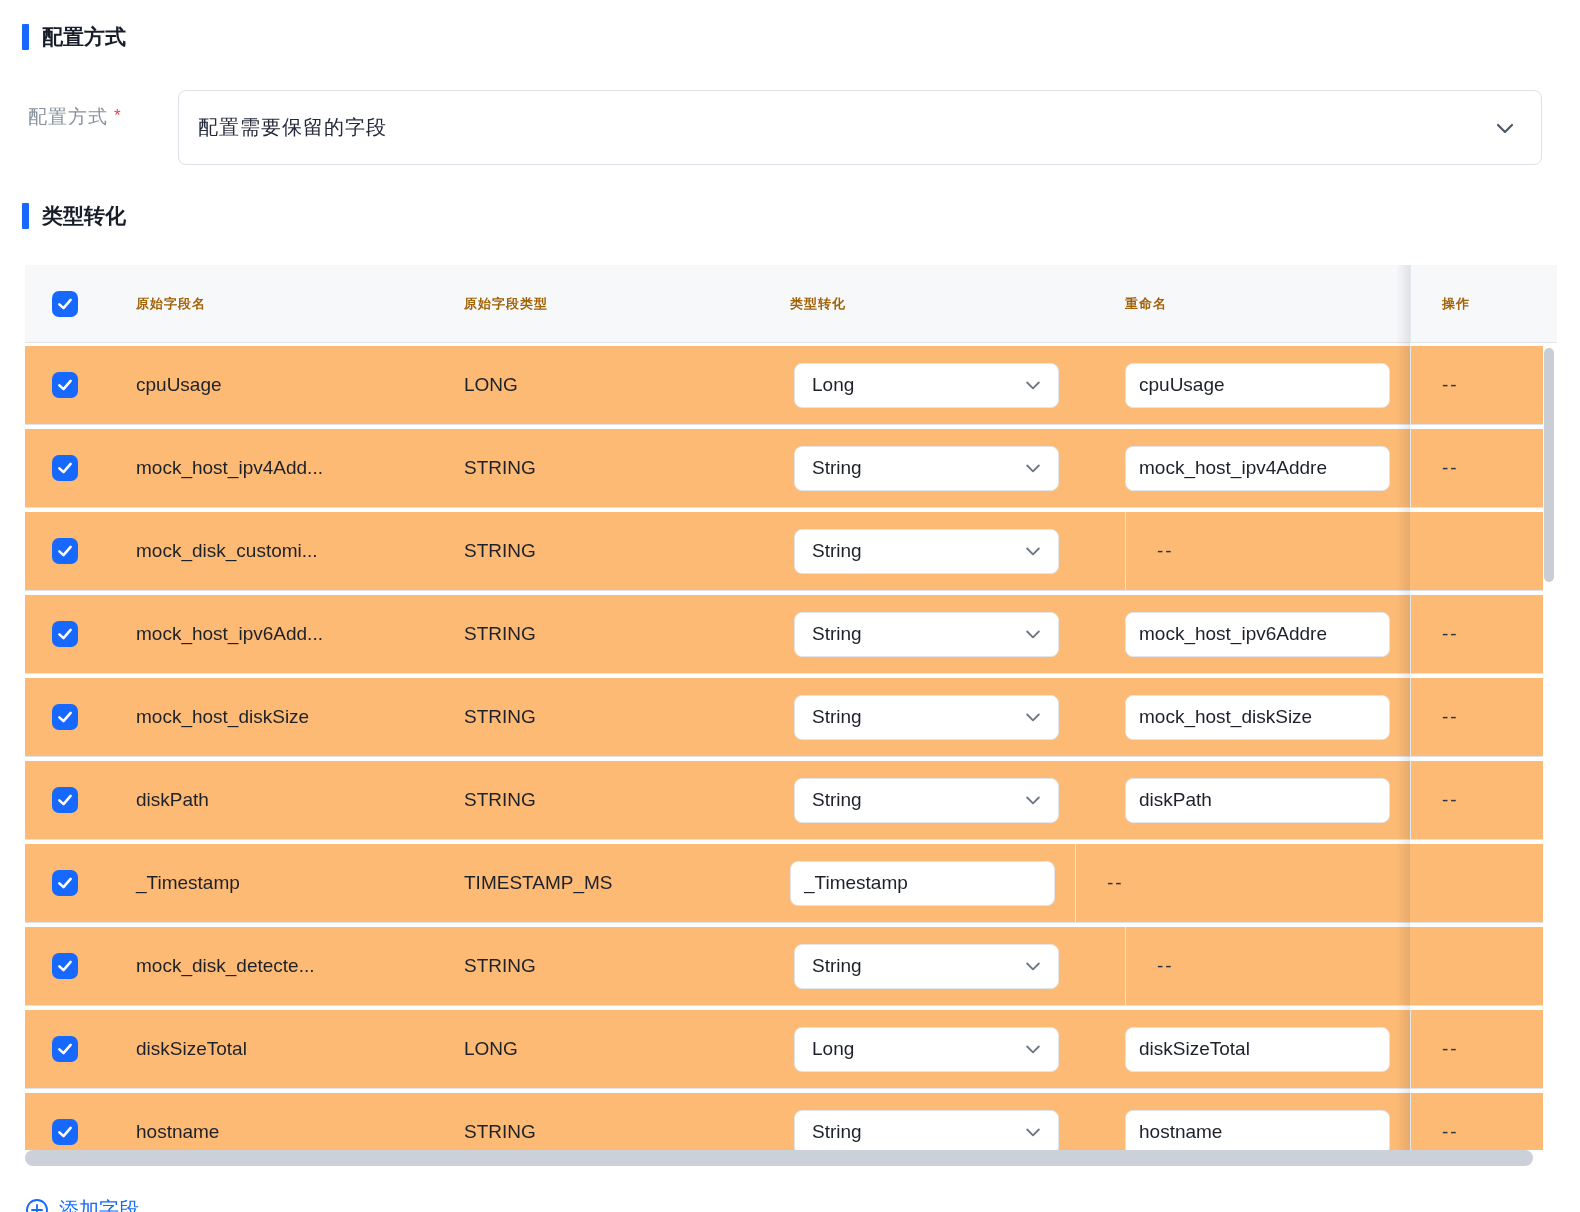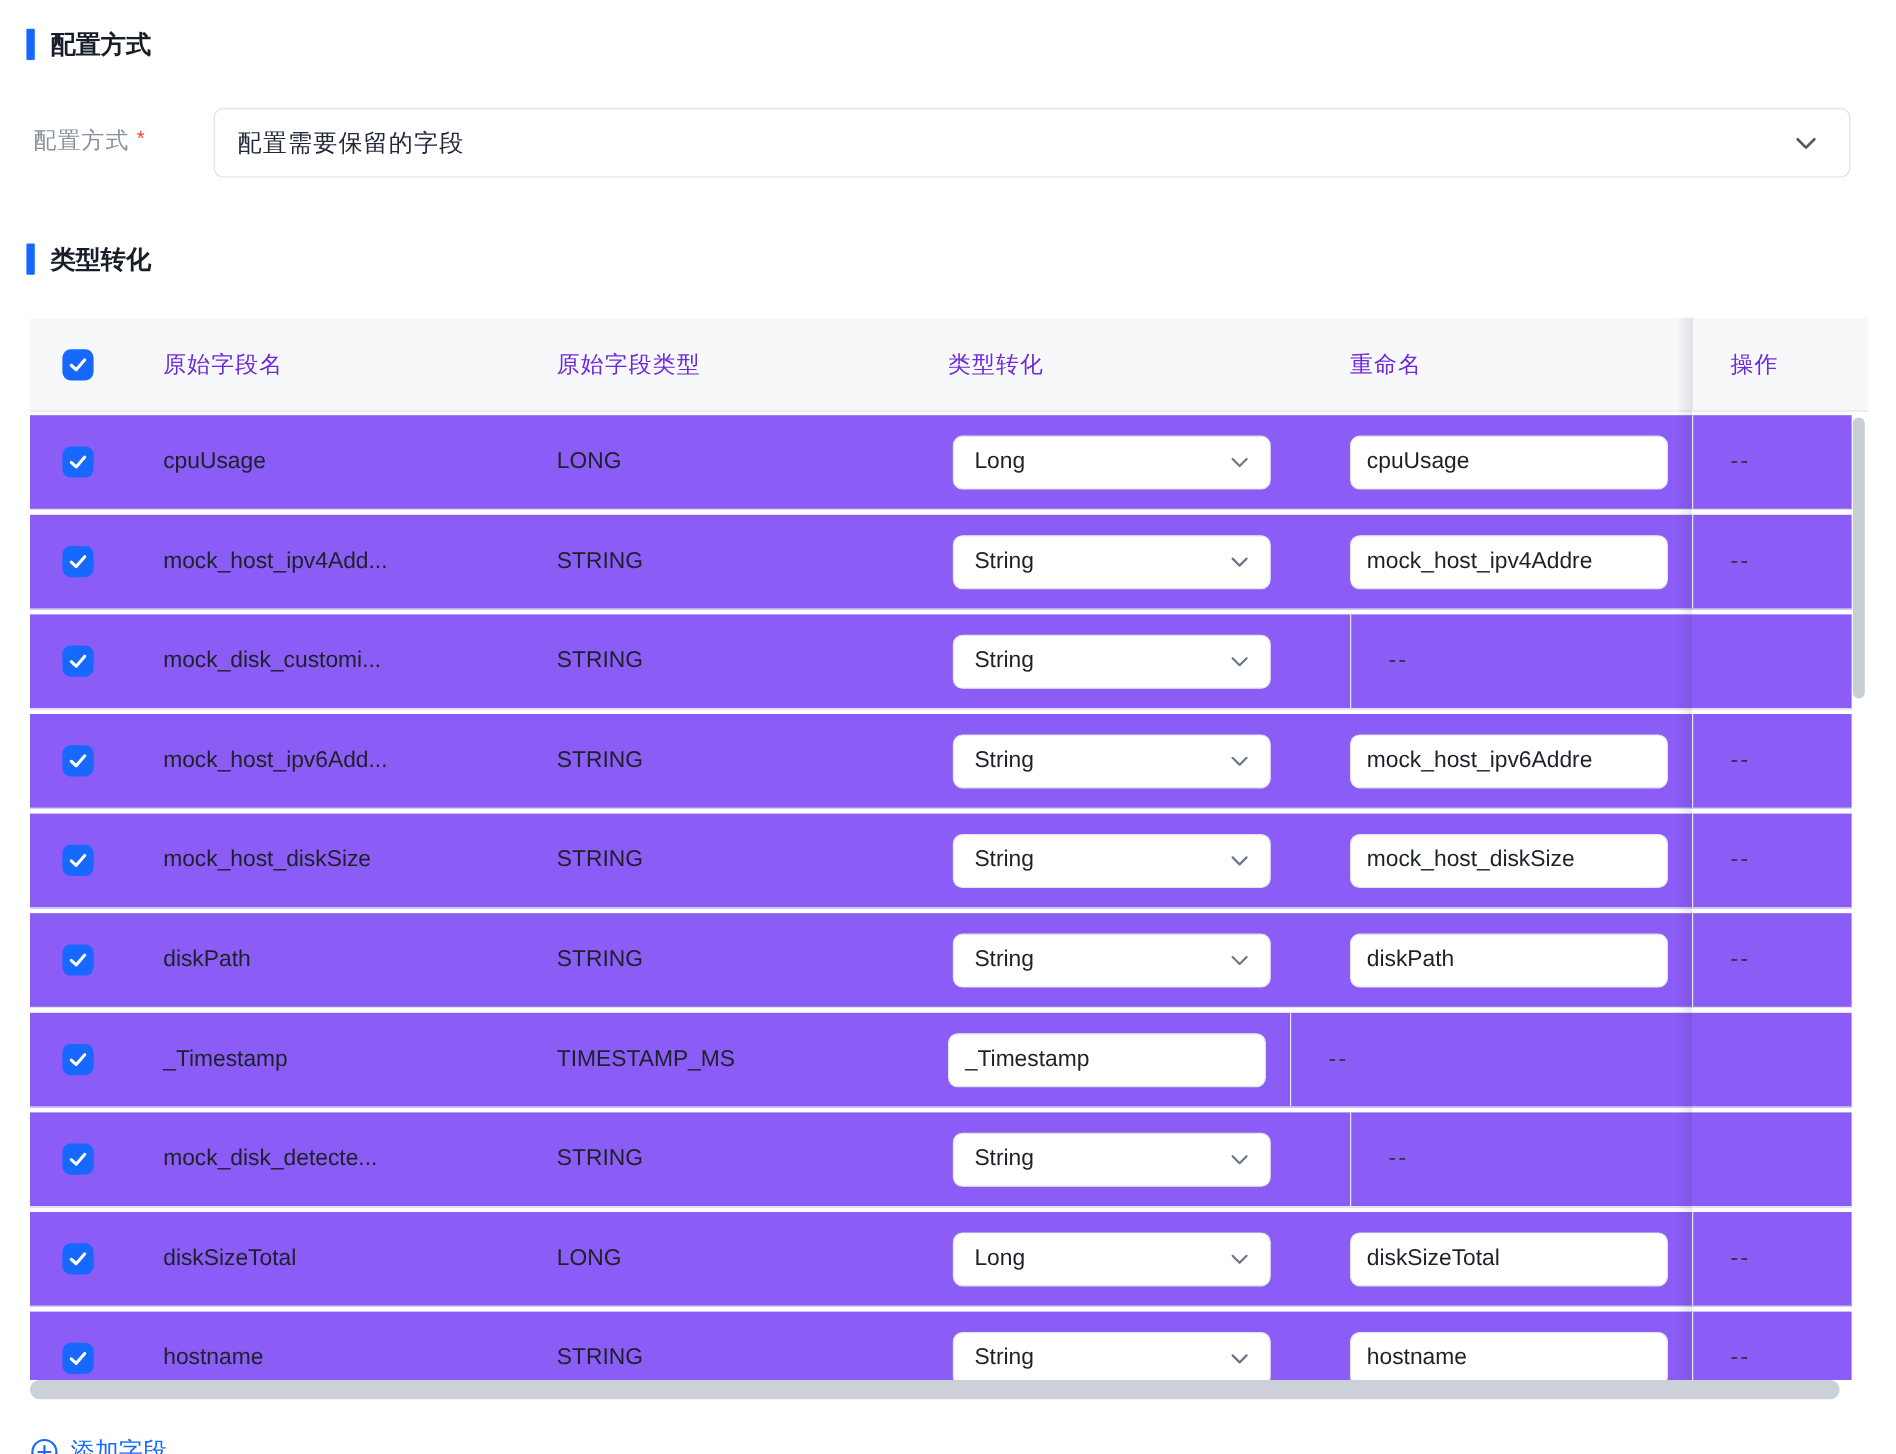--- a/index.html
+++ b/index.html
@@ -21,41 +21,41 @@
   #sec1 { top:23px; }
   #sec2 { top:202px; }
 
   
   .form-label {
     position:absolute; left:28px; top:104px;
     font-size:19px; color:#86909c; letter-spacing:1px;
   }
   .form-label .req { color:#f53f3f; margin-left:6px; font-size:17px; vertical-align:2px; }
   .select-lg {
-    position:absolute; left:178px; top:90px; width:1364px; height:58px;
+    position:absolute; left:178px; top:90px; width:1364px; height:75px;
     background:#fff; border:1px solid #dde2ea; border-radius:8px;
     display:flex; align-items:center; justify-content:space-between;
     padding:0 24px 0 19px; cursor:pointer;
   }
   .select-lg .val { font-size:20px; color:#23293a; letter-spacing:1px; }
 
   .chev { flex:0 0 auto; }
 
   
   .table { position:absolute; left:25px; top:265px; width:1532px; height:901px; }
   .thead {
     display:flex; height:78px; width:1532px;
     background:#f7f8fa; border-bottom:1px solid #e0e4ea;
     align-items:center;
   }
-  .th { font-size:19px; font-weight:400; color:#6d28d9; letter-spacing:1px; }
+  .th { font-size:13px; font-weight:700; color:#a16207; letter-spacing:1px; }
   .tbody { height:807px; overflow:hidden; }
   .trow {
     display:flex; height:79px; width:1518px; margin-top:4px;
-    background:#8b5cf6; border-bottom:1px solid #e0e4ea;
+    background:#fdba74; border-bottom:1px solid #e0e4ea;
     align-items:center;
   }
   .tbody .trow:first-child { margin-top:3px; }
 
   .col-check   { width:111px; padding-left:27px; display:flex; align-items:center; }
   .col-name    { width:328px; }
   .col-type    { width:326px; }
   .col-convert { width:335px; }
   .col-rename  { width:285px; }
   .col-action  { width:133px; padding-left:31px; border-left:1px solid #e3e7ee; align-self:stretch; display:flex; align-items:center; }

